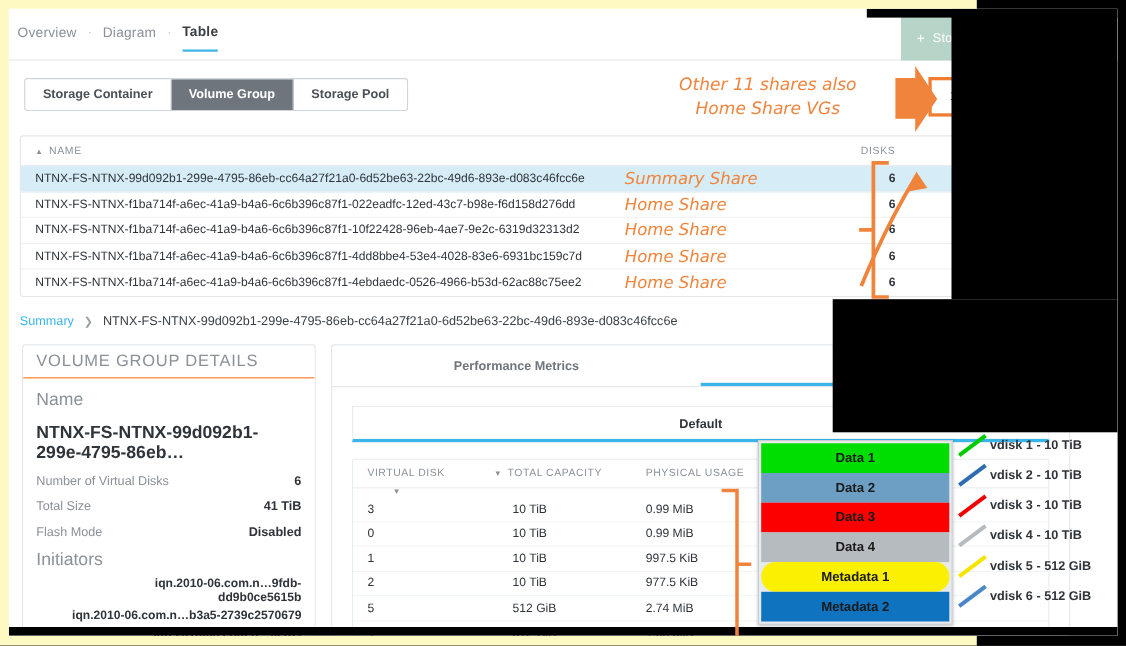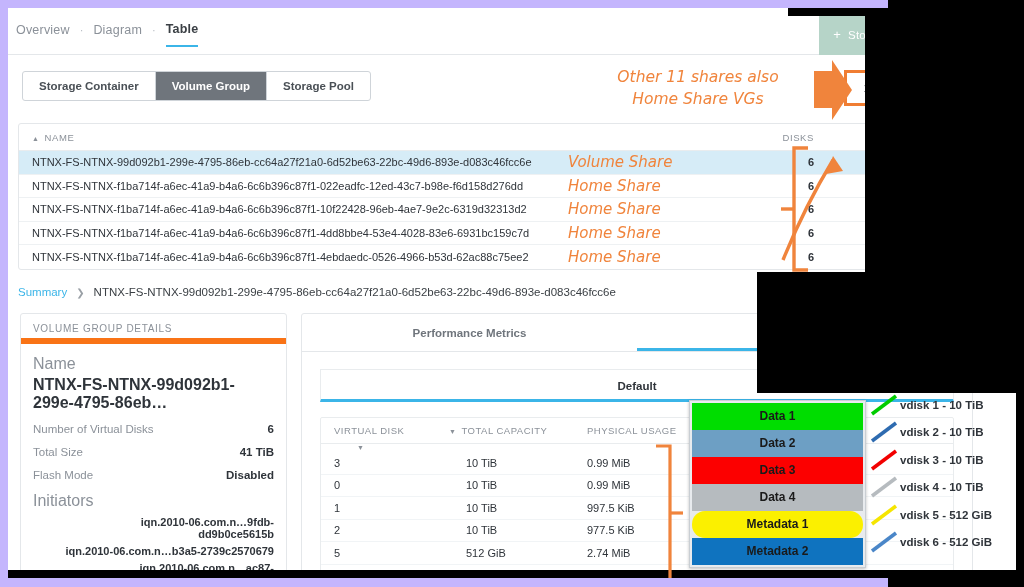--- a/index.html
+++ b/index.html
@@ -5,21 +5,21 @@
   * { box-sizing: border-box; margin: 0; padding: 0; }
   html, body {
     width: 1024px; height: 587px;
     background: #000;
     font-family: "Liberation Sans", sans-serif;
     overflow: hidden;
   }
   #screen {
     position: relative;
     width: 888px; height: 587px;
-    background: #c4b5fd;
+    background: #fef9c3;
   }
 
   
   .app-surface {
     position: absolute;
     left: 8px; top: 8px;
     width: 1008px; height: 570px;
     background: #ffffff;
     overflow: hidden;
   }
@@ -134,33 +134,33 @@
   
   .card {
     position: absolute;
     background: #ffffff;
     border: 1px solid #e4e7ea;
     border-radius: 3px;
   }
   .details-card { left: 12px; top: 305px; width: 267px; height: 272px; overflow: hidden; }
   .details-head {
     height: 30px; line-height: 30px; padding-left: 12px;
-    font-size: 10px; color: #8b9199; letter-spacing: .7px;
-    border-bottom: 6px solid #f97316;
+    font-size: 15px; color: #8b9199; letter-spacing: .7px;
+    border-bottom: 1px solid #f97316;
   }
   .d-row {
     display: flex; justify-content: space-between; align-items: center;
     padding: 0 12px; margin-top: 11px;
     font-size: 11.5px;
   }
   .d-lbl { color: #8b9199; }
   .d-val { color: #2f343a; font-weight: bold; }
   .d-stack { padding: 0 12px; margin-top: 11px; }
   .d-stack .d-lbl { display: block; }
-  .d-stack .d-val { display: block; margin-top: 3px; }
+  .d-stack .d-val { display: block; margin-top: 12px; }
   .init-list { padding: 0 12px 0 44px; margin-top: 6px; }
   .init-item { font-size: 11px; color: #2f343a; font-weight: bold; text-align: right; margin-top: 5px; }
 
   
   .right-card { left: 293px; top: 305px; width: 672px; height: 272px; overflow: hidden; }
   .tabs-row { display: flex; height: 38px; border-bottom: 1px solid #e4e7ea; }
   .vtab {
     flex: 1; display: flex; align-items: center; justify-content: center;
     font-size: 11.5px; font-weight: bold; color: #6f757c; cursor: pointer;
   }
@@ -259,21 +259,21 @@
           <span class="sort-caret">▲</span><span>NAME</span>
         </div>
         <div class="c-annot"></div>
         <div class="c-disks">DISKS</div>
         <div class="c-gap"></div>
         <div class="c-bw">CONTROLLER IO B/W</div>
       </div>
 
       <div class="vgt-row sel">
         <div class="c-name">NTNX-FS-NTNX-99d092b1-299e-4795-86eb-cc64a27f21a0-6d52be63-22bc-49d6-893e-d083c46fcc6e</div>
-        <div class="c-annot annot-text">Volume Share</div>
+        <div class="c-annot annot-text">Summary Share</div>
         <div class="c-disks">6</div>
         <div class="c-gap"></div>
         <div class="c-bw">0 KBps</div>
       </div>
       <div class="vgt-row">
         <div class="c-name">NTNX-FS-NTNX-f1ba714f-a6ec-41a9-b4a6-6c6b396c87f1-022eadfc-12ed-43c7-b98e-f6d158d276dd</div>
         <div class="c-annot annot-text">Home Share</div>
         <div class="c-disks">6</div>
         <div class="c-gap"></div>
         <div class="c-bw">0 KBps</div>

